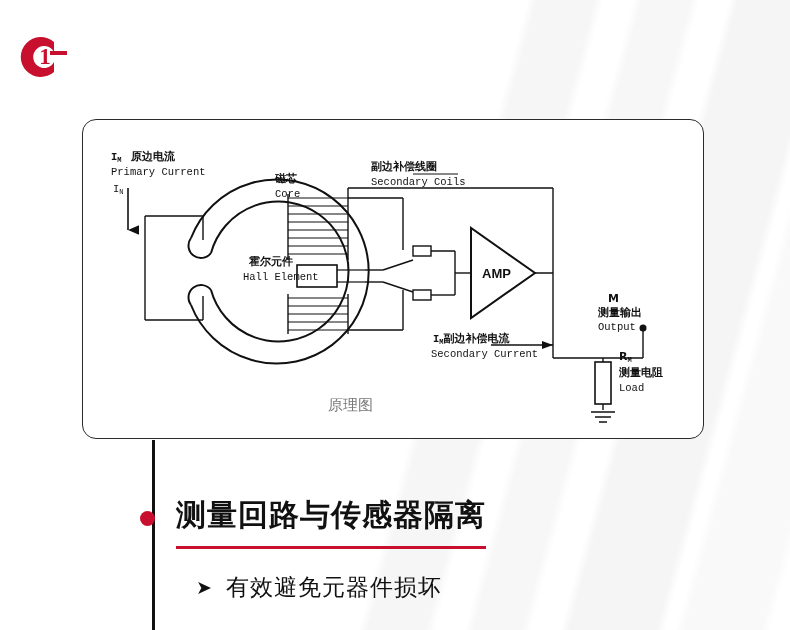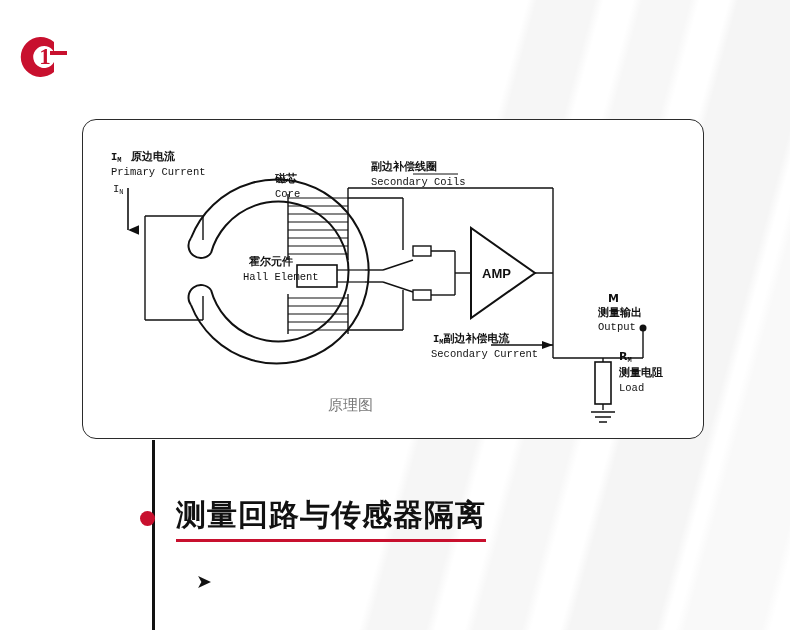--- a/index.html
+++ b/index.html
@@ -99,21 +99,21 @@
     background: #c8102e;
   }
   .callout-title {
     position: absolute;
     left: 176px;
     top: 495px;
     font-size: 30px;
     font-weight: bold;
     color: #111111;
     letter-spacing: 1px;
-    padding-bottom: 3px;
+    padding-bottom: 10px;
     border-bottom: 3px solid #c8102e;
     display: inline-block;
   }
   .bullet-row {
     position: absolute;
     left: 196px;
     top: 572px;
     display: flex;
     align-items: center;
     gap: 14px;
@@ -287,13 +287,14 @@
 
     <text class="dg-cap" x="245" y="290">原理图</text>
   </svg>
 </div>
 
 <div class="vline"></div>
 <div class="dot"></div>
 <div class="callout-title">测量回路与传感器隔离</div>
 <div class="bullet-row">
   <span class="bullet-arrow">➤</span>
+  <span class="bullet-text">有效避免元器件损坏</span>
 </div>
 
 </body></html>

